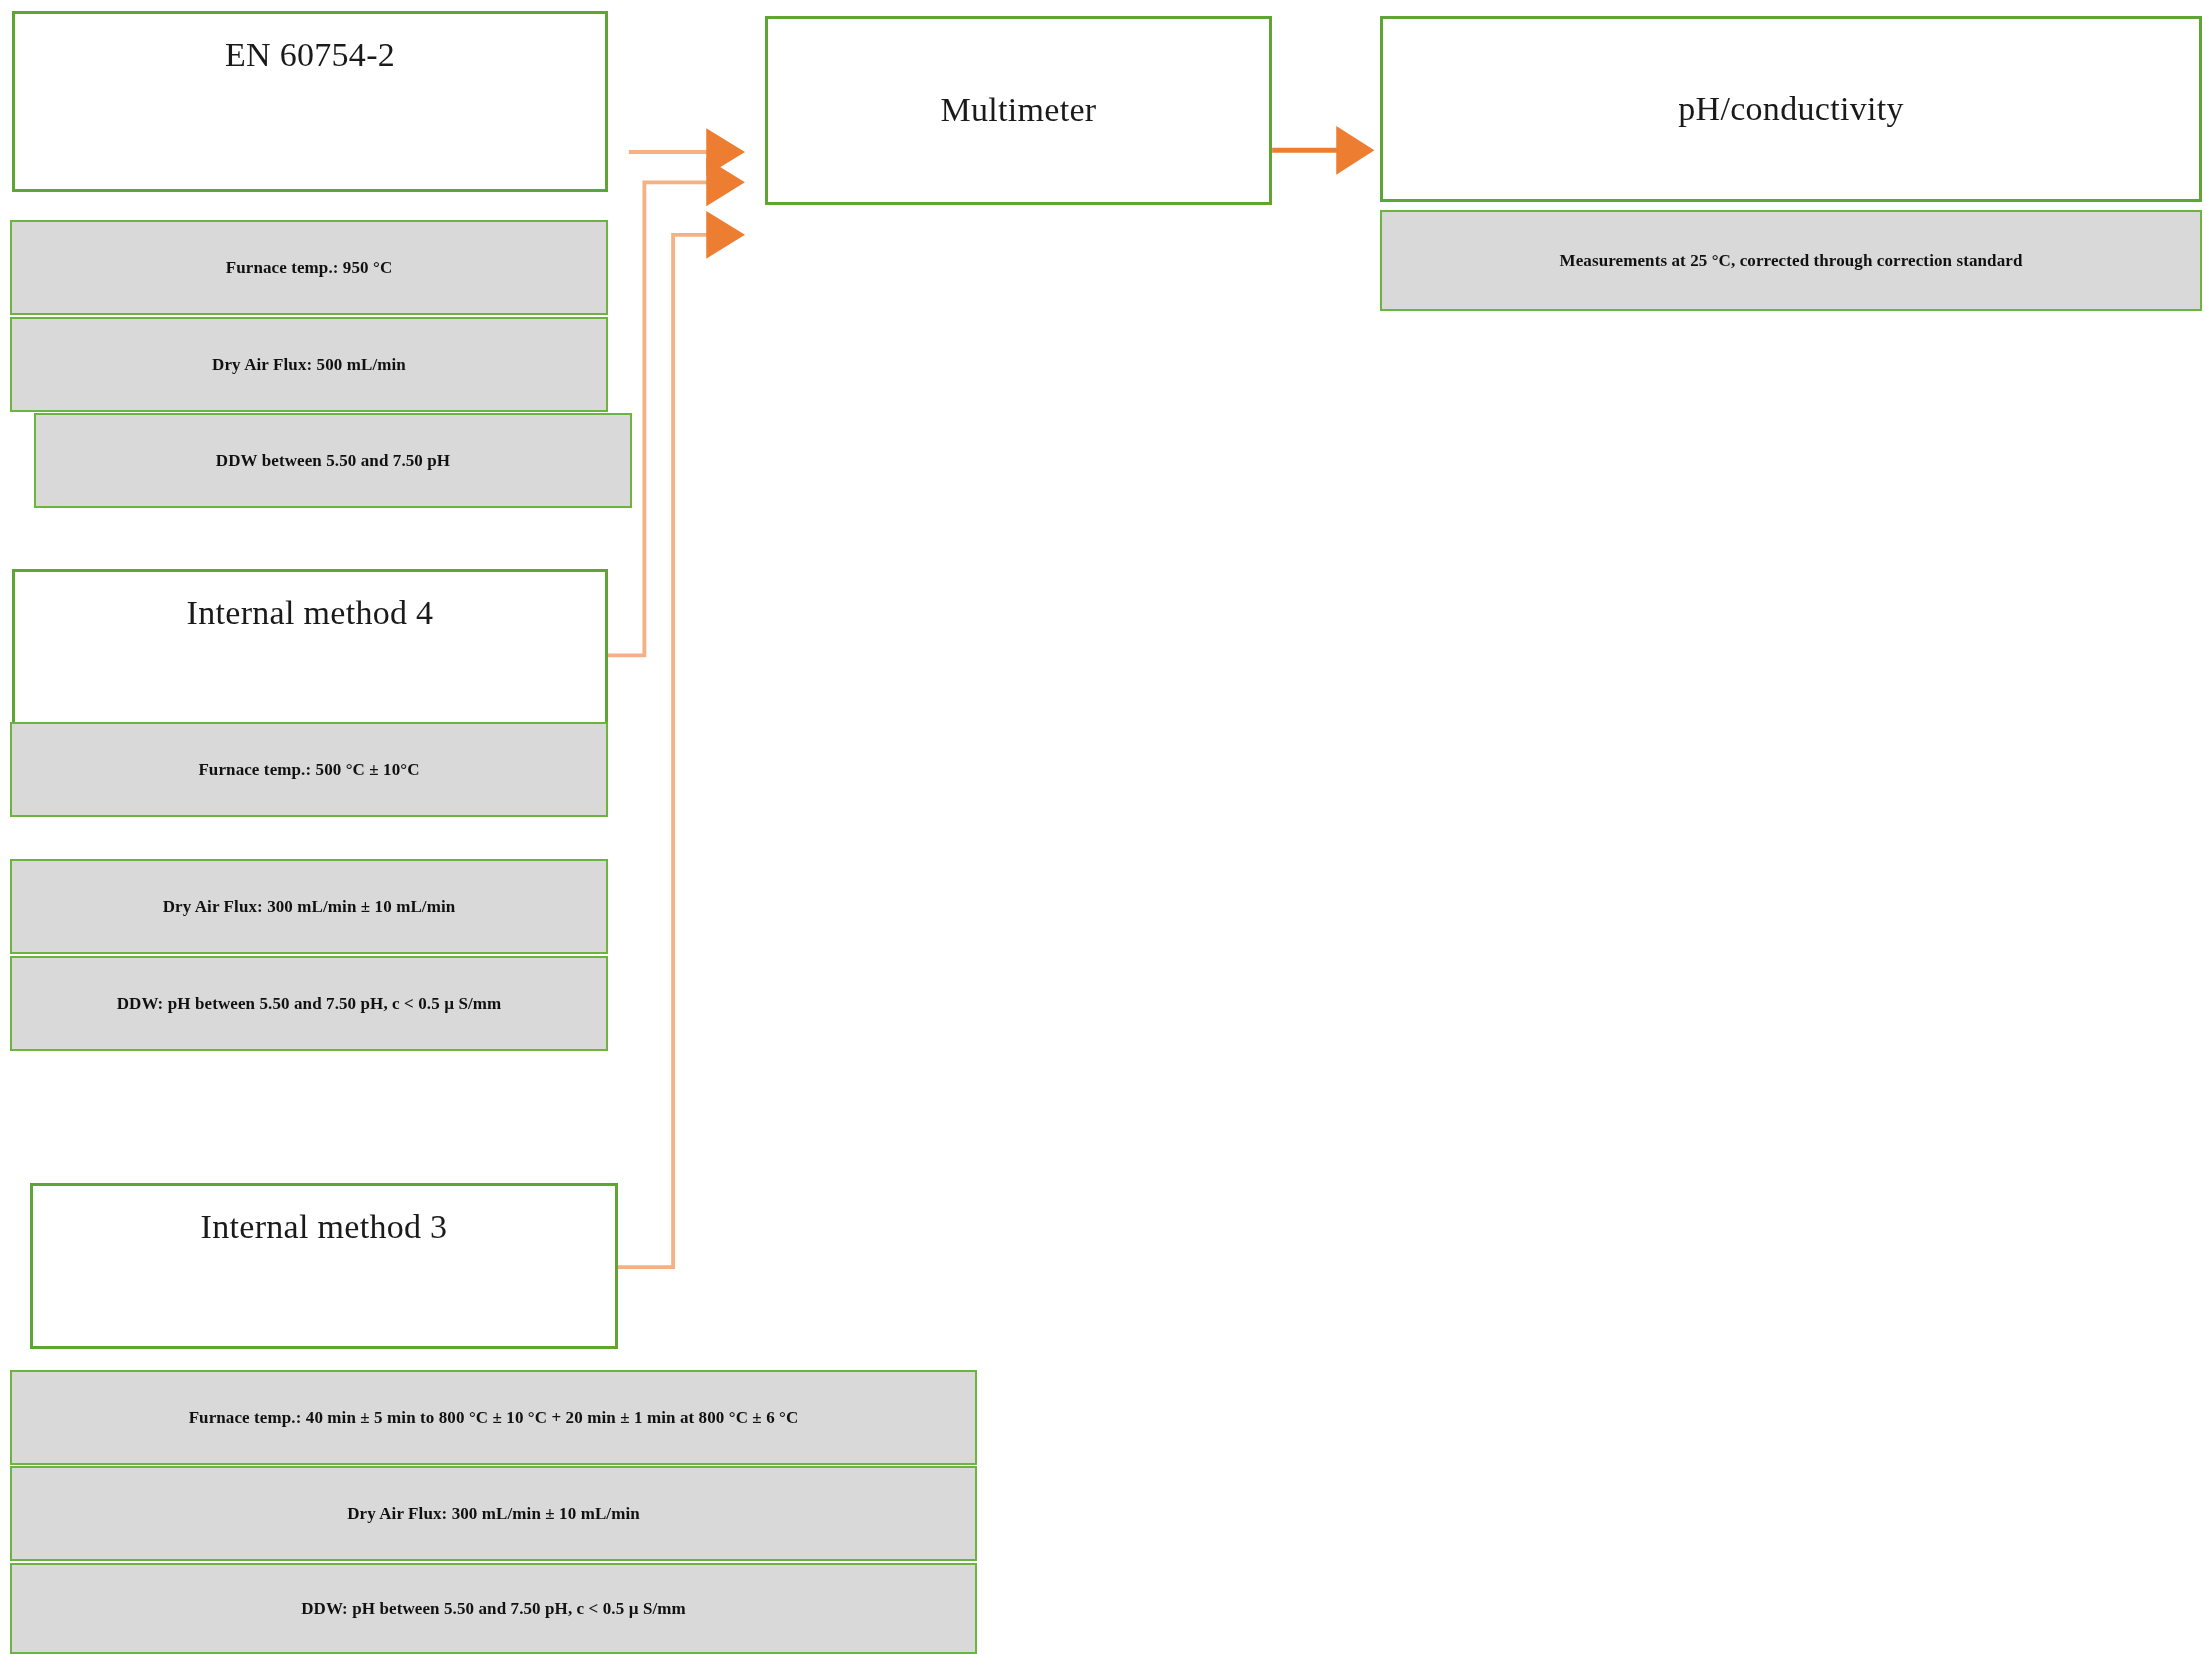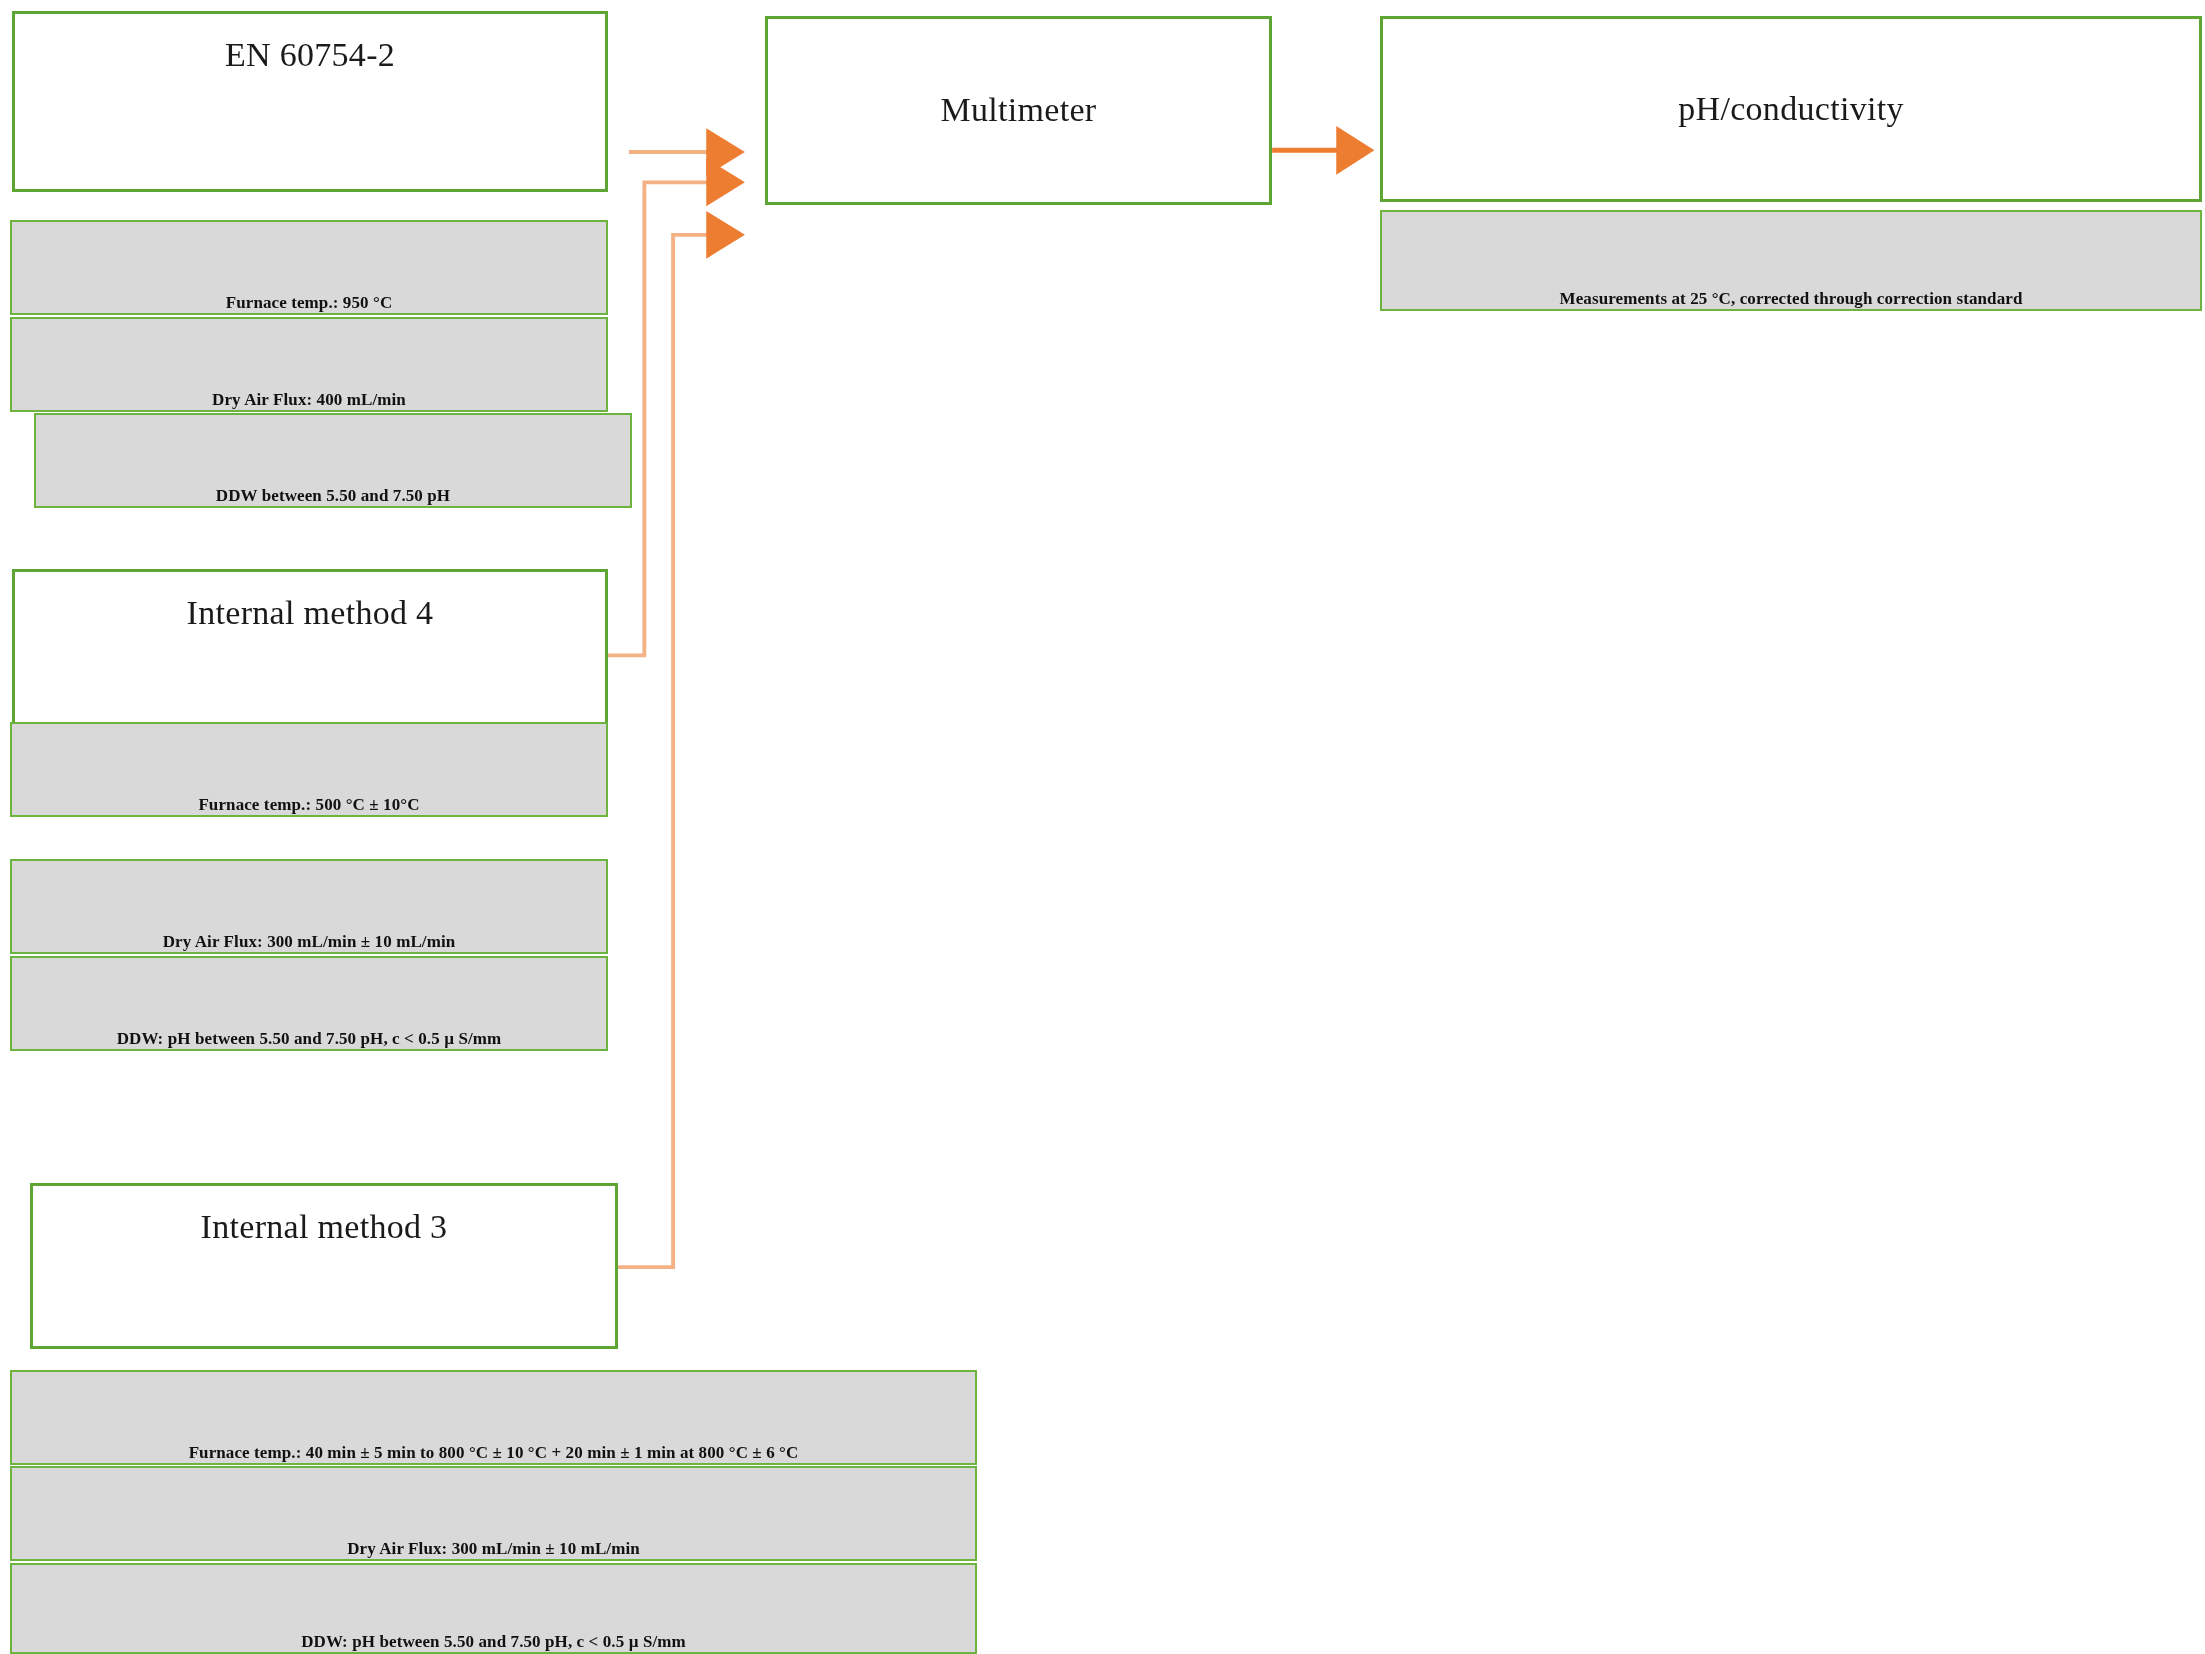--- a/index.html
+++ b/index.html
@@ -39,21 +39,21 @@
   .node.title-box {
     align-items: flex-start;
     padding-top: 22px;
   }
   .detail {
     position: absolute;
     box-sizing: border-box;
     border: 2.8px solid #6DB33F;
     background: #D9D9D9;
     display: flex;
-    align-items: flex-end;
+    align-items: center;
     justify-content: center;
   }
   .detail-text {
     font-family: "Liberation Serif", "DejaVu Serif", serif;
     font-size: 17px;
     font-weight: 700;
     color: #111111;
     text-align: center;
     white-space: nowrap;
     letter-spacing: 0.1px;
@@ -101,21 +101,21 @@
   </svg>
 
   <div class="node title-box" style="left:12px; top:11px; width:596px; height:181px;">
     <span class="node-title">EN 60754-2</span>
   </div>
 
   <div class="detail" style="left:10px; top:220px; width:598px; height:95px;">
     <span class="detail-text">Furnace temp.: 950 °C</span>
   </div>
   <div class="detail" style="left:10px; top:317px; width:598px; height:95px;">
-    <span class="detail-text">Dry Air Flux: 400 mL/min</span>
+    <span class="detail-text">Dry Air Flux: 500 mL/min</span>
   </div>
   <div class="detail" style="left:10px; top:413px; width:598px; height:95px;margin-left:24px;">
     <span class="detail-text">DDW between 5.50 and 7.50 pH</span>
   </div>
 
   <div class="node title-box" style="left:12px; top:569px; width:596px; height:189px;">
     <span class="node-title">Internal method 4</span>
   </div>
 
   <div class="detail" style="left:10px; top:722px; width:598px; height:95px;">

